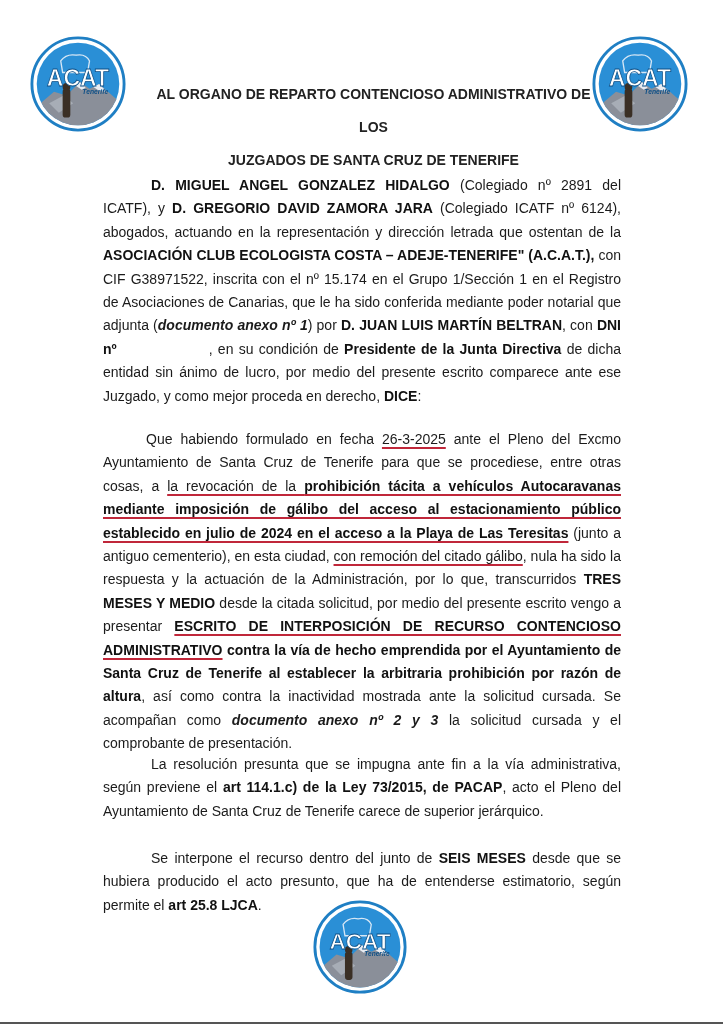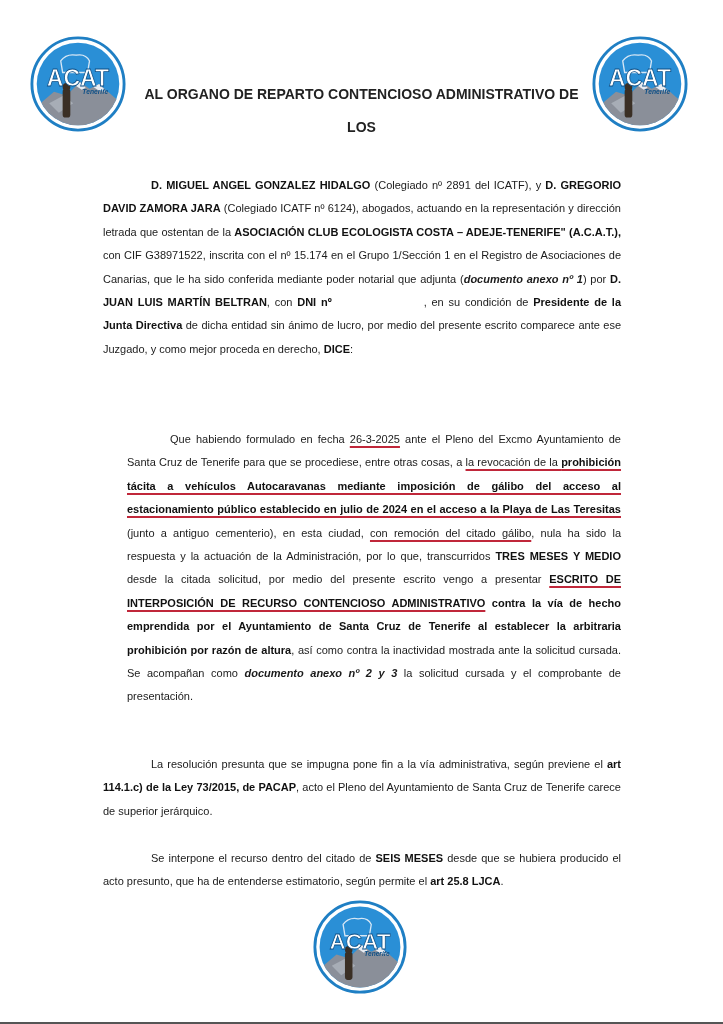--- a/index.html
+++ b/index.html
@@ -3,29 +3,29 @@
 <meta charset="utf-8">
 <style>
   html, body { margin:0; padding:0; }
   body {
     width:723px; height:1024px; background:#ffffff; position:relative; overflow:hidden;
     font-family:"Liberation Sans", sans-serif; color:#1a1a1a;
   }
   .logo { position:absolute; width:96px; height:96px; }
   .logo svg { width:100%; height:100%; display:block; }
   .header-title {
-    position:absolute; left:140px; width:443px; top:78px;
+    position:absolute; left:152px; width:443px; top:78px;
     text-align:center; font-size:14px; font-weight:bold; line-height:33px; color:#222;
   }
   .body-text {
     position:absolute; left:103px; width:518px;
-    font-size:11px; line-height:23.4px; text-align:justify; color:#1b1b1b;
+    font-size:14px; line-height:23.4px; text-align:justify; color:#1b1b1b;
   }
   .para { margin:0; text-indent:48px; }
-  .para.p2 { text-indent:43px;margin-left:24px; }
+  .para.p2 { text-indent:43px; }
   b { font-weight:bold; color:#111; }
   i.bi { font-style:italic; font-weight:bold; }
   .ul { text-decoration:underline; text-decoration-color:#c0273a; text-decoration-thickness:2px; text-underline-offset:3px; }
   .dni-gap { display:inline-block; width:92px; }
   .bottom-bar { position:absolute; left:0; bottom:0; width:723px; height:2px; background:#555; }
 </style>
 </head>
 <body>
 
 <svg width="0" height="0" style="position:absolute">
@@ -57,43 +57,44 @@
     </svg>
 </div>
 <div class="logo" style="left:592px; top:36px;">
   <svg>
       <use href="#acat-logo"></use>
     </svg>
 </div>
 
 <div class="header-title">
   <div>AL ORGANO DE REPARTO CONTENCIOSO ADMINISTRATIVO DE LOS</div>
+  <div>JUZGADOS DE SANTA CRUZ DE TENERIFE</div>
 </div>
 
 <div class="body-text" style="top:174px;">
   <p class="para">
     <b>D. MIGUEL ANGEL GONZALEZ HIDALGO</b><span> (Colegiado nº 2891 del ICATF), y </span><b>D. GREGORIO DAVID ZAMORA JARA</b><span> (Colegiado ICATF  nº  6124), abogados, actuando en la representación y dirección letrada que ostentan de la </span><b>ASOCIACIÓN CLUB ECOLOGISTA COSTA – ADEJE-TENERIFE" (A.C.A.T.),</b><span> con CIF G38971522, inscrita con el nº 15.174 en el Grupo 1/Sección 1 en el Registro de Asociaciones de Canarias, que le ha sido conferida mediante poder notarial que adjunta (</span><i class="bi">documento anexo nº 1</i><span>) por </span><b>D. JUAN LUIS MARTÍN BELTRAN</b><span>, con </span><b>DNI nº</b><span class="dni-gap"></span><span>, en su condición de </span><b>Presidente de la Junta Directiva</b><span> de dicha entidad sin ánimo de lucro, por medio del presente escrito comparece ante ese Juzgado, y como mejor proceda en derecho, </span><b>DICE</b><span>:</span>
   </p>
 </div>
 
 <div class="body-text" style="top:428px;">
   <p class="para p2">
     <span>Que habiendo formulado en fecha </span><span class="ul">26-3-2025</span><span> ante el Pleno del Excmo Ayuntamiento de Santa Cruz de Tenerife para que se procediese, entre otras cosas, a </span><span class="ul">la revocación de la </span><b class="ul">prohibición tácita a vehículos Autocaravanas mediante imposición de gálibo del acceso al estacionamiento público establecido en julio de 2024 en el acceso a la Playa de Las Teresitas</b><span> (junto a antiguo cementerio), en esta ciudad, </span><span class="ul">con remoción del citado gálibo</span><span>, nula ha sido la respuesta y la actuación de la Administración, por lo que, transcurridos </span><b>TRES MESES Y MEDIO</b><span> desde la citada solicitud, por medio del presente escrito vengo a presentar </span><b class="ul">ESCRITO DE INTERPOSICIÓN DE RECURSO CONTENCIOSO ADMINISTRATIVO</b><b> contra la vía de hecho emprendida por el Ayuntamiento de Santa Cruz de Tenerife al establecer la arbitraria prohibición por razón de altura</b><span>, así como contra la inactividad mostrada ante la solicitud cursada. Se acompañan como </span><i class="bi">documento anexo nº 2 y 3</i><span> la solicitud cursada y el comprobante de presentación.</span>
   </p>
 </div>
 
 <div class="body-text" style="top:753px;">
   <p class="para">
-    <span>La resolución presunta que se impugna pone fin a la vía administrativa, según previene el </span><b>art 114.1.c) de la Ley 73/2015, de PACAP</b><span>, acto el Pleno del Ayuntamiento de Santa Cruz de Tenerife carece de superior jerárquico.</span>
+    <span>La resolución presunta que se impugna ante fin a la vía administrativa, según previene el </span><b>art 114.1.c) de la Ley 73/2015, de PACAP</b><span>, acto el Pleno del Ayuntamiento de Santa Cruz de Tenerife carece de superior jerárquico.</span>
   </p>
 </div>
 
 <div class="body-text" style="top:847px;">
   <p class="para">
-    <span>Se interpone el recurso dentro del citado de </span><b>SEIS MESES</b><span> desde que se hubiera producido el acto presunto, que ha de entenderse estimatorio, según permite el </span><b>art 25.8 LJCA</b><span>.</span>
+    <span>Se interpone el recurso dentro del junto de </span><b>SEIS MESES</b><span> desde que se hubiera producido el acto presunto, que ha de entenderse estimatorio, según permite el </span><b>art 25.8 LJCA</b><span>.</span>
   </p>
 </div>
 
 <div class="logo" style="left:313px; top:900px; width:94px; height:94px;">
   <svg>
       <use href="#acat-logo"></use>
     </svg>
 </div>
 
 <div class="bottom-bar"></div>

